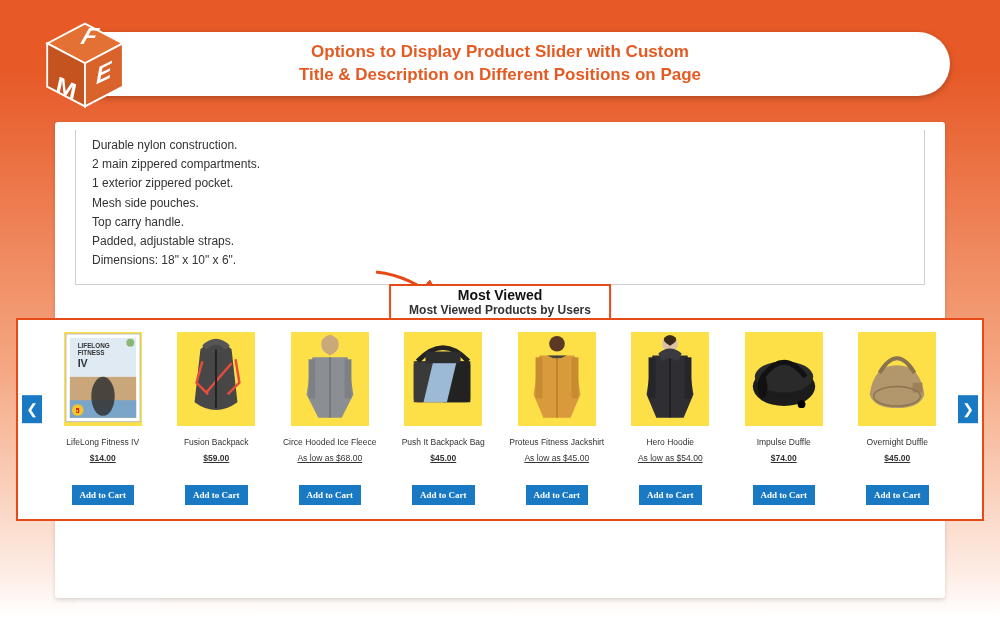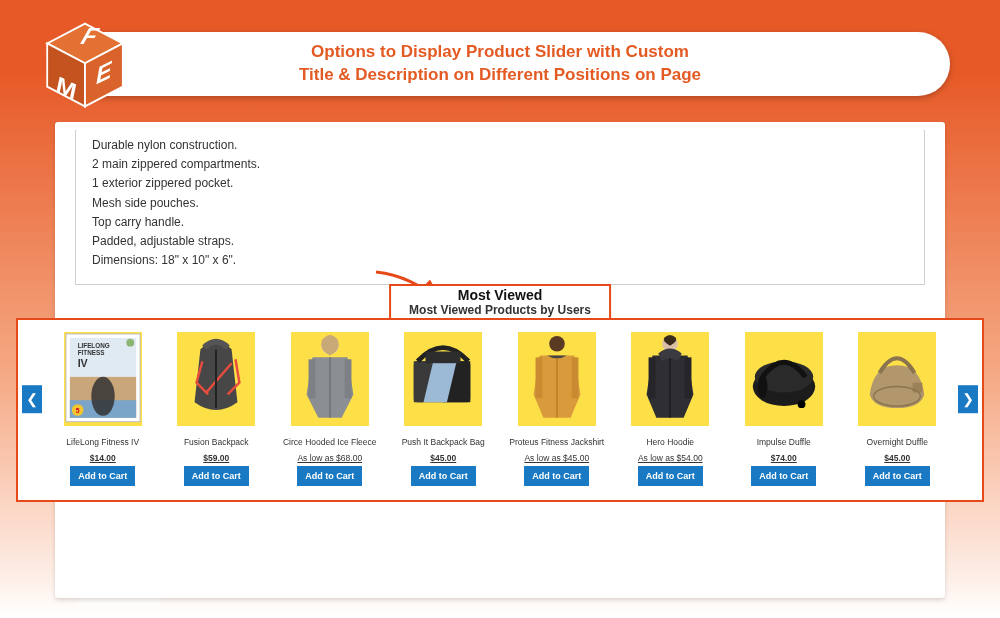--- a/index.html
+++ b/index.html
@@ -57,21 +57,21 @@
   .nav-prev { left:-2px; }
   .nav-next { right:-2px; }
 
   .products-row { display:flex; gap:0; }
   .product-card { flex:1 1 0; min-width:0; text-align:center; padding:0 3px; }
   .prod-img { width:78px; height:94px; margin:0 auto 4px; display:flex; align-items:flex-start; justify-content:center; background:#fde047; }
   .prod-img svg { max-width:100%; max-height:100%; }
   .prod-name { font-size:8.5px; color:#333; line-height:1.15; margin-top:12px; min-height:12px; }
   .prod-price { font-size:8.5px; color:#333; font-weight:700; margin-top:3px;text-decoration:underline; }
   .prod-price .aslow { font-weight:400; }
-  .add-btn { margin:3px auto 0; background:#1979c3; color:#fff; font-size:9px; font-weight:700; padding:5px 8px; display:inline-block; cursor:pointer; border:none; }
+  .add-btn { margin:22px auto 0; background:#1979c3; color:#fff; font-size:9px; font-weight:700; padding:5px 8px; display:inline-block; cursor:pointer; border:none;font-family:Liberation Serif, serif; }
 </style>
 </head>
 <body>
 
 <div class="stage">
   <div class="bg"></div>
 
   <div class="watermark">M<span style="display:block;margin-top:-24px;margin-left:64px;">E</span></div>
 
   <div class="banner">

